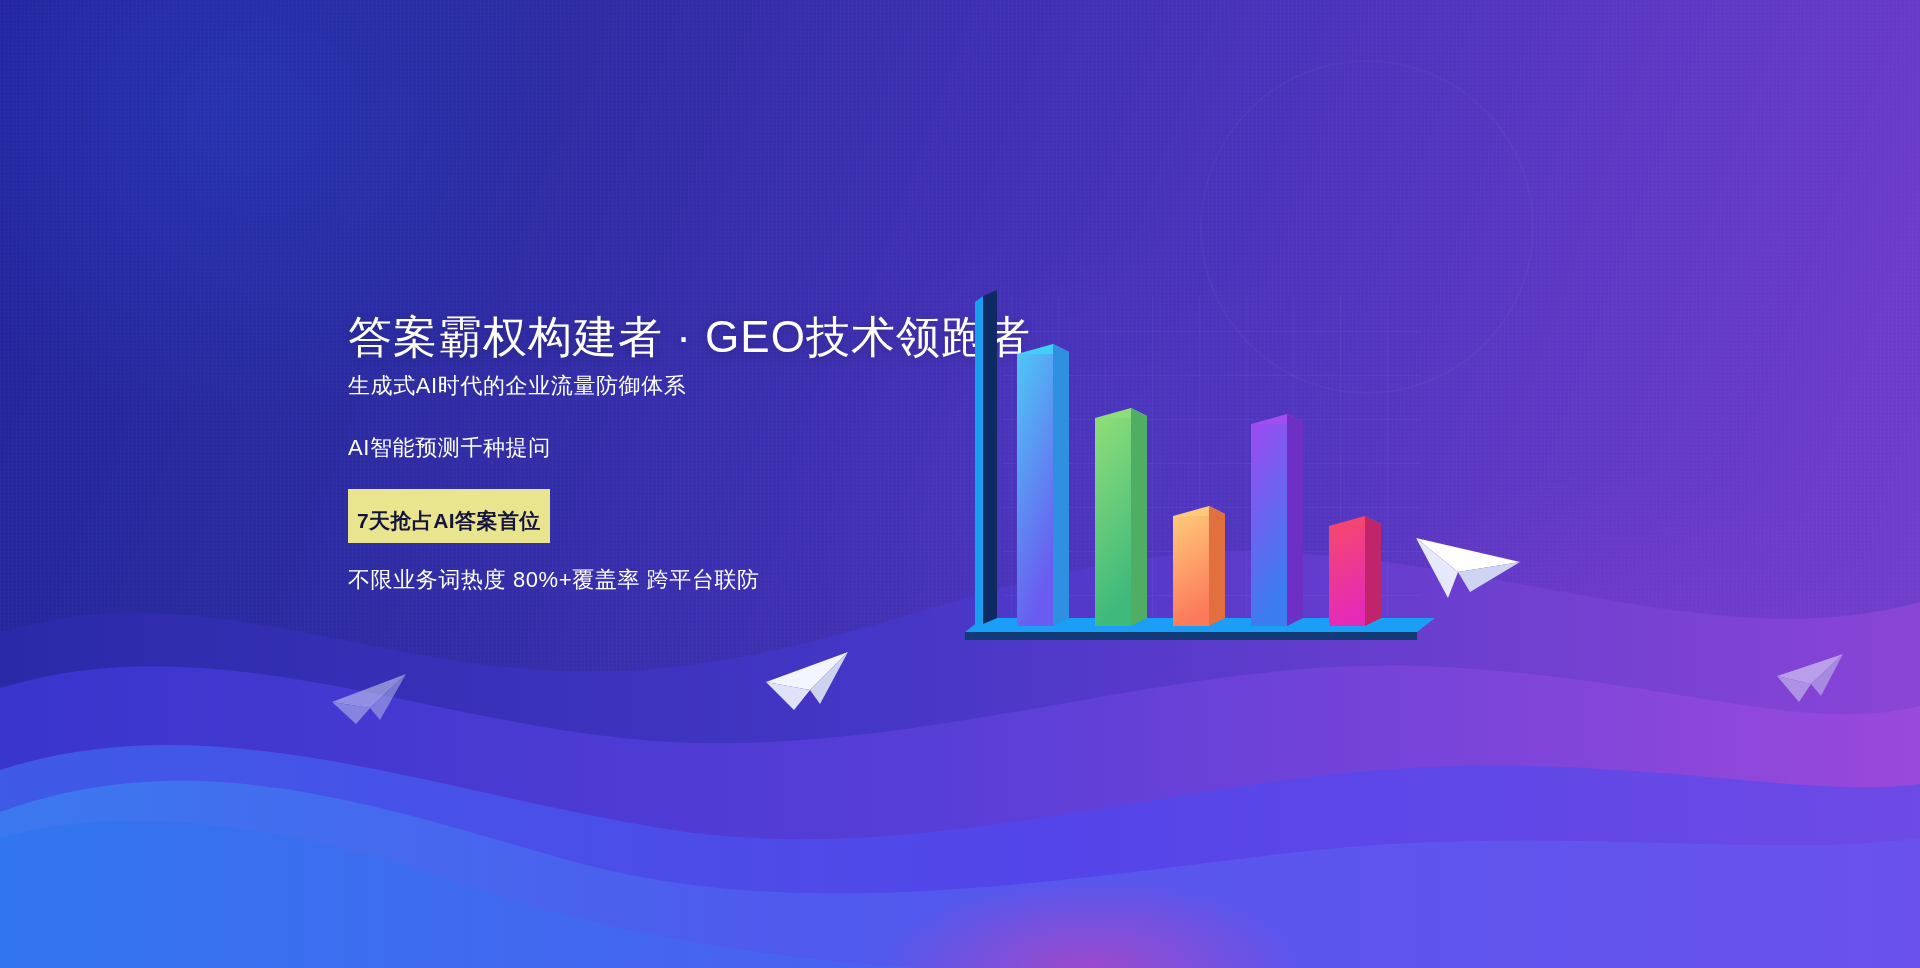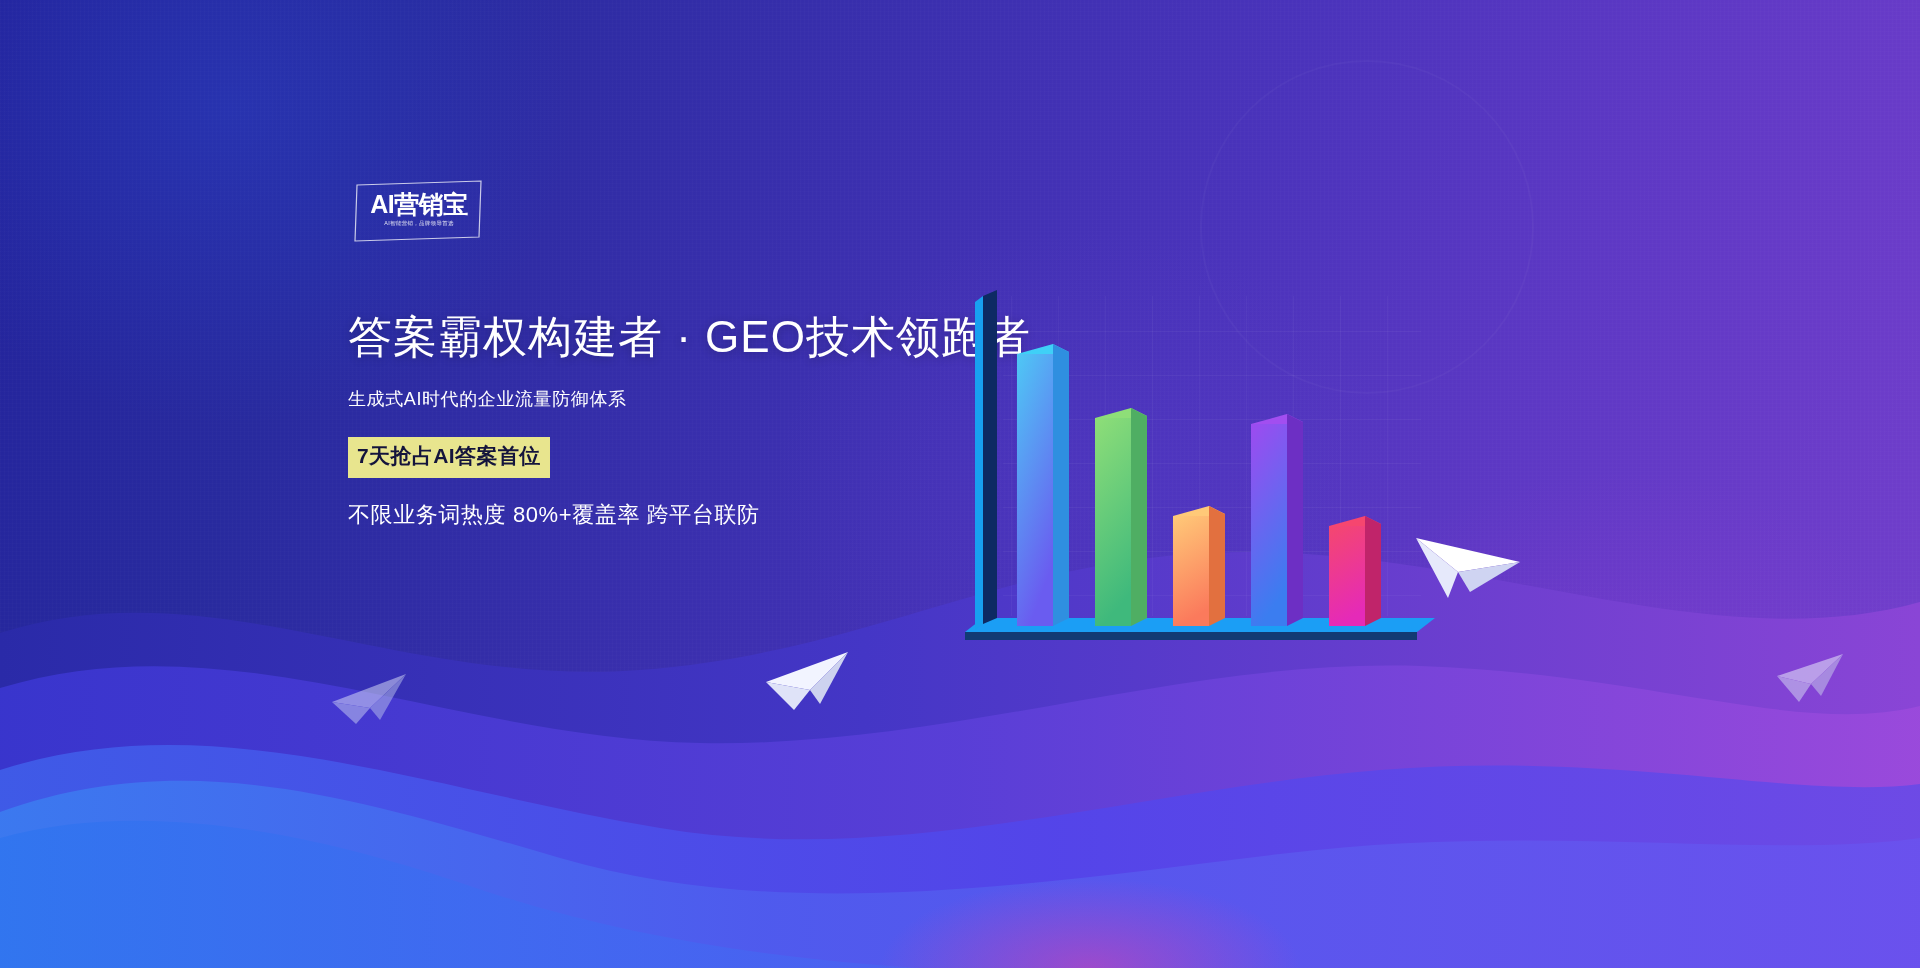--- a/index.html
+++ b/index.html
@@ -109,43 +109,43 @@
   .headline {
     color: #ffffff;
     font-size: 44px;
     line-height: 1.15;
     font-weight: 400;
     letter-spacing: 1px;
     white-space: nowrap;
     text-shadow: 0 2px 10px rgba(0,0,0,0.22);
   }
   .sub1 {
-    margin-top: 24px;
-    color: #ffffff;
-    font-size: 18px;
+    margin-top: 8px;
+    color: #ffffff;
+    font-size: 22px;
     letter-spacing: .6px;
     white-space: nowrap;
   }
   .sub2 {
     margin-top: 32px;
     color: #ffffff;
     font-size: 22px;
     letter-spacing: .6px;
     white-space: nowrap;
   }
   .highlight-wrap {
     margin-top: 26px;
   }
   .highlight {
     display: inline-block;
     background: #e8e58e;
     color: #14143c;
     font-size: 21px;
     font-weight: bold;
-    padding: 5px 9px 8px 9px;
+    padding: 18px 9px 8px 9px;
     letter-spacing: .4px;
     white-space: nowrap;
   }
   .sub3 {
     margin-top: 22px;
     color: #ffffff;
     font-size: 22px;
     letter-spacing: .6px;
     white-space: nowrap;
   }
@@ -214,31 +214,25 @@
     </defs>
 
     <path d="M0,95 C210,28 400,150 640,132 C880,114 1020,10 1260,14 C1500,18 1720,120 1920,64 L1920,430 L0,430 Z" fill="url(#wv1)"></path>
     <path d="M0,150 C230,80 450,200 700,205 C950,210 1180,120 1420,128 C1650,136 1800,198 1920,168 L1920,430 L0,430 Z" fill="url(#wv2)" opacity="0.92"></path>
     <path d="M0,232 C210,165 420,250 660,290 C900,330 1130,252 1380,232 C1620,213 1800,262 1920,246 L1920,430 L0,430 Z" fill="url(#wv3)" opacity="0.95"></path>
     <path d="M0,274 C190,206 360,262 560,320 C780,384 1020,348 1280,316 C1540,284 1760,322 1920,300 L1920,430 L0,430 Z" fill="url(#wv4)" opacity="0.9"></path>
     <path d="M0,300 C150,258 330,300 470,348 C610,396 760,420 920,430 L0,430 Z" fill="url(#wv5)" opacity="0.75"></path>
     <ellipse cx="1090" cy="430" rx="210" ry="90" fill="url(#pinkglow)"></ellipse>
   </svg>
 
-  <div class="logo">
-    <svg class="logo-frame" viewBox="0 0 130 62">
-      <path d="M3,5 L127,1 L125,57 L1,61 Z" fill="none" stroke="rgba(255,255,255,0.75)" stroke-width="1.2"></path>
-    </svg>
-    <div class="logo-text">AI营销宝</div>
-    <div class="logo-sub">AI智能营销，品牌领导首选</div>
-  </div>
 
   <div class="copy">
     <div class="headline">答案霸权构建者 · GEO技术领跑者</div>
     <div class="sub1">生成式AI时代的企业流量防御体系</div>
+    <div class="sub2">AI智能预测千种提问</div>
     <div class="highlight-wrap">
       <span class="highlight">7天抢占AI答案首位</span>
     </div>
     <div class="sub3">不限业务词热度 80%+覆盖率 跨平台联防</div>
   </div>
 
   <svg class="chart" viewBox="0 0 470 380">
     <defs>
 
       <pattern id="plotgrid" width="47" height="44" patternUnits="userSpaceOnUse">

